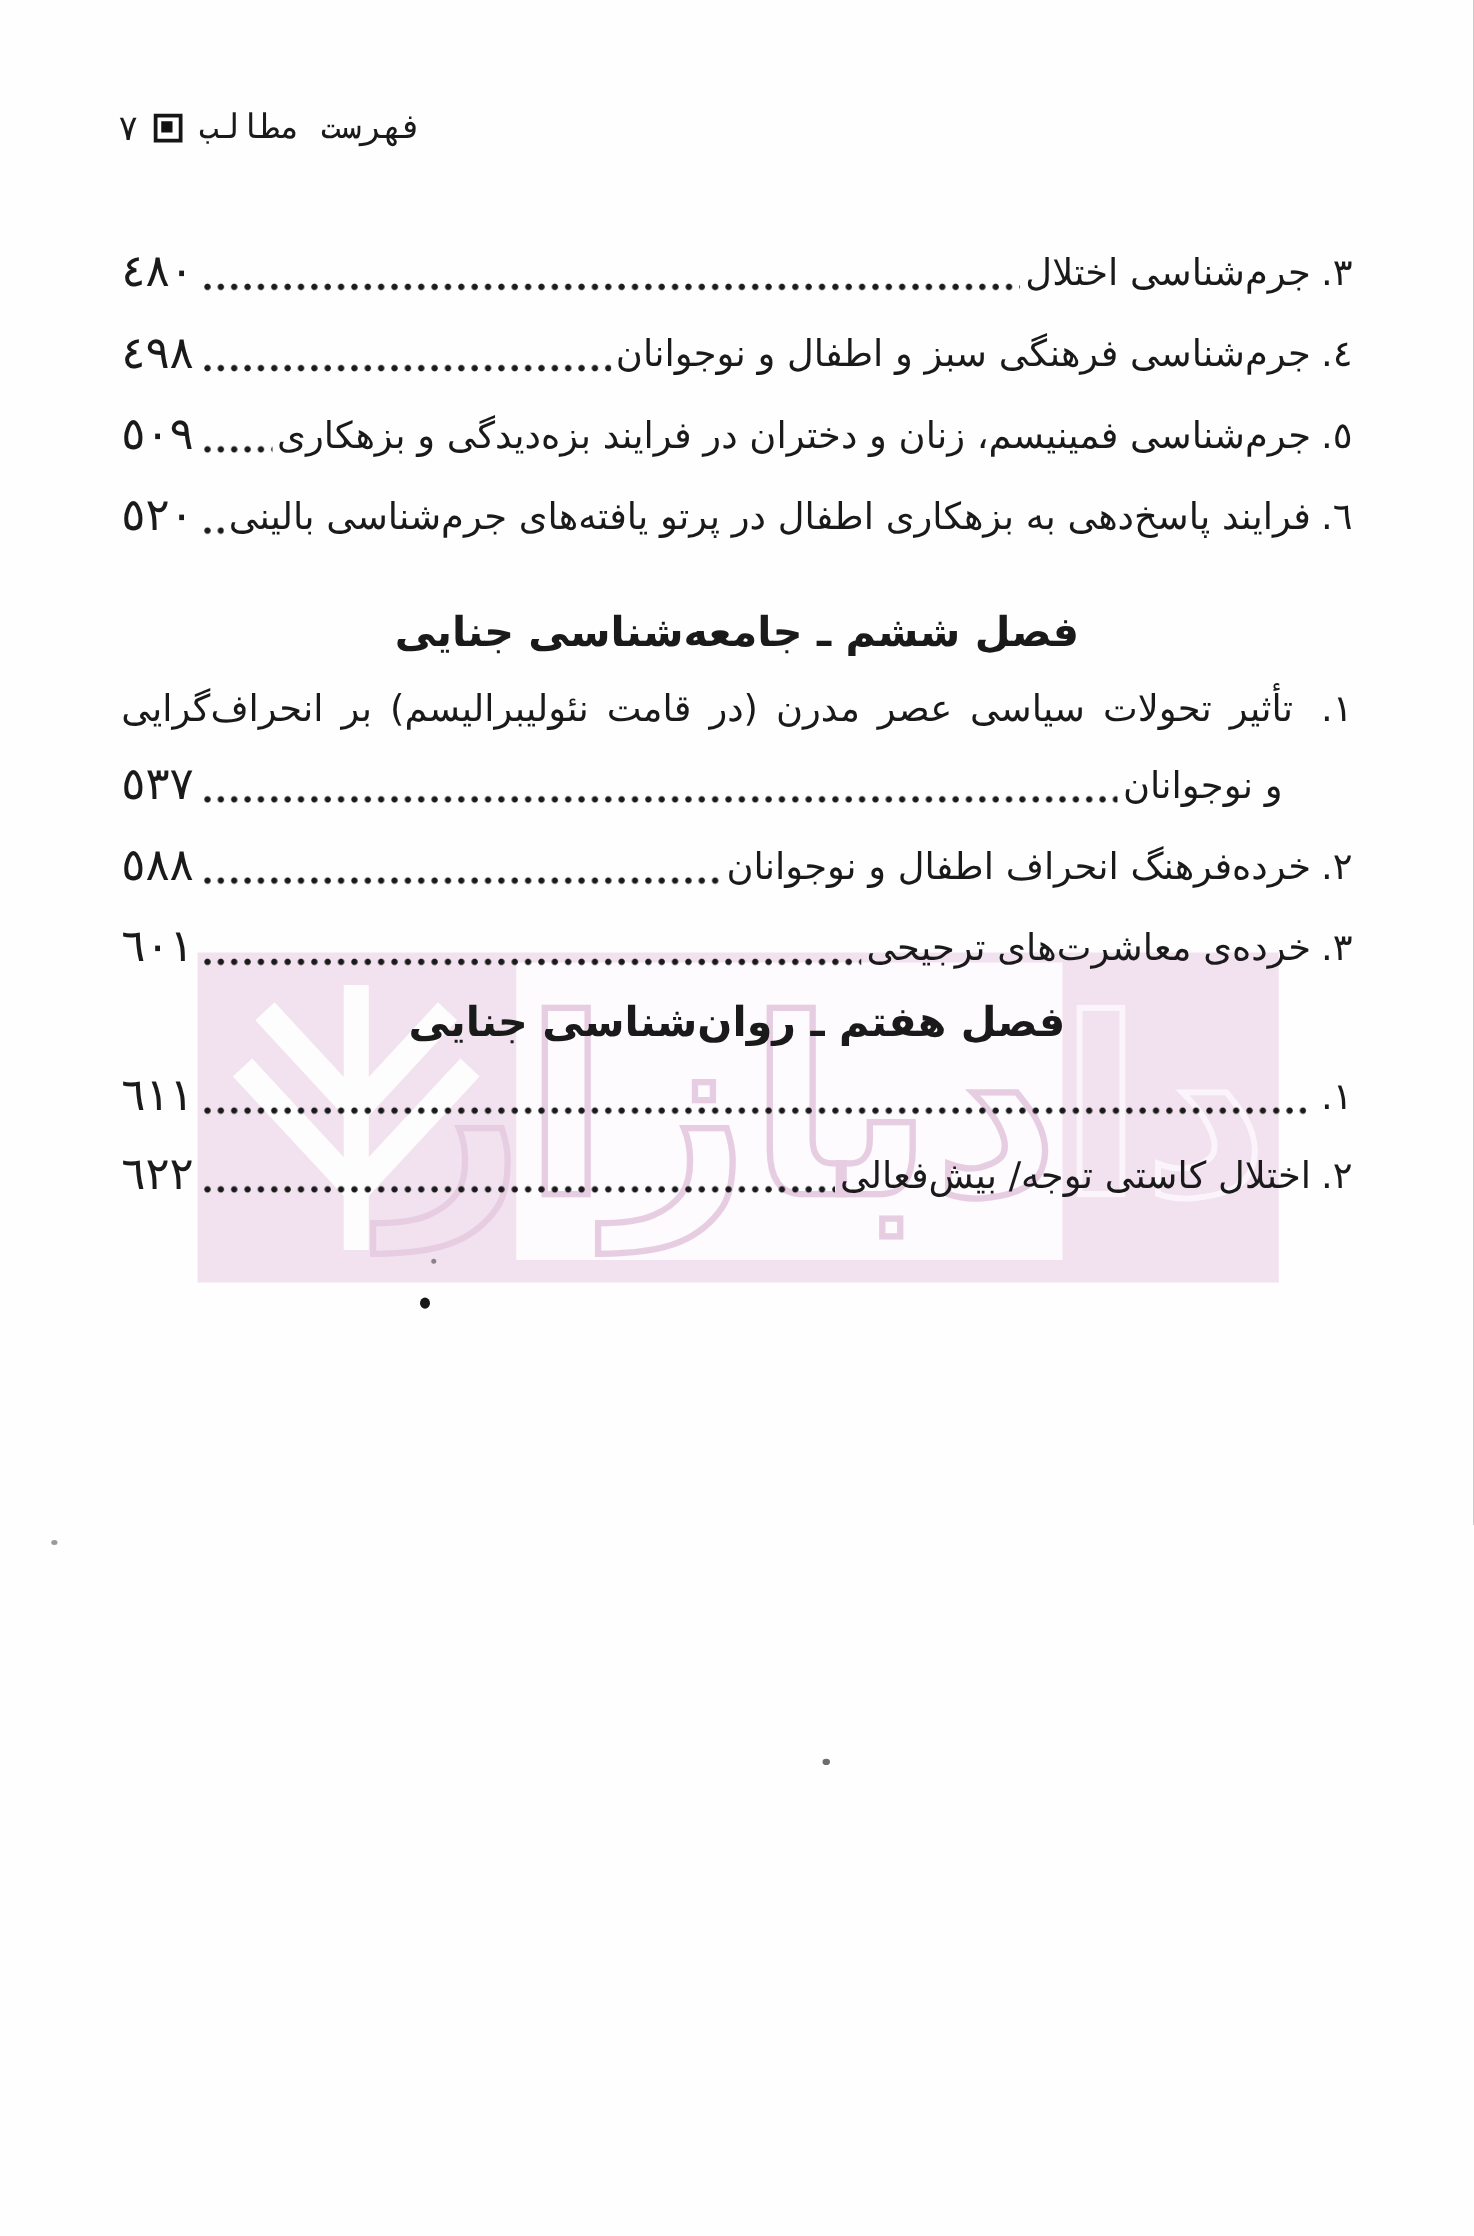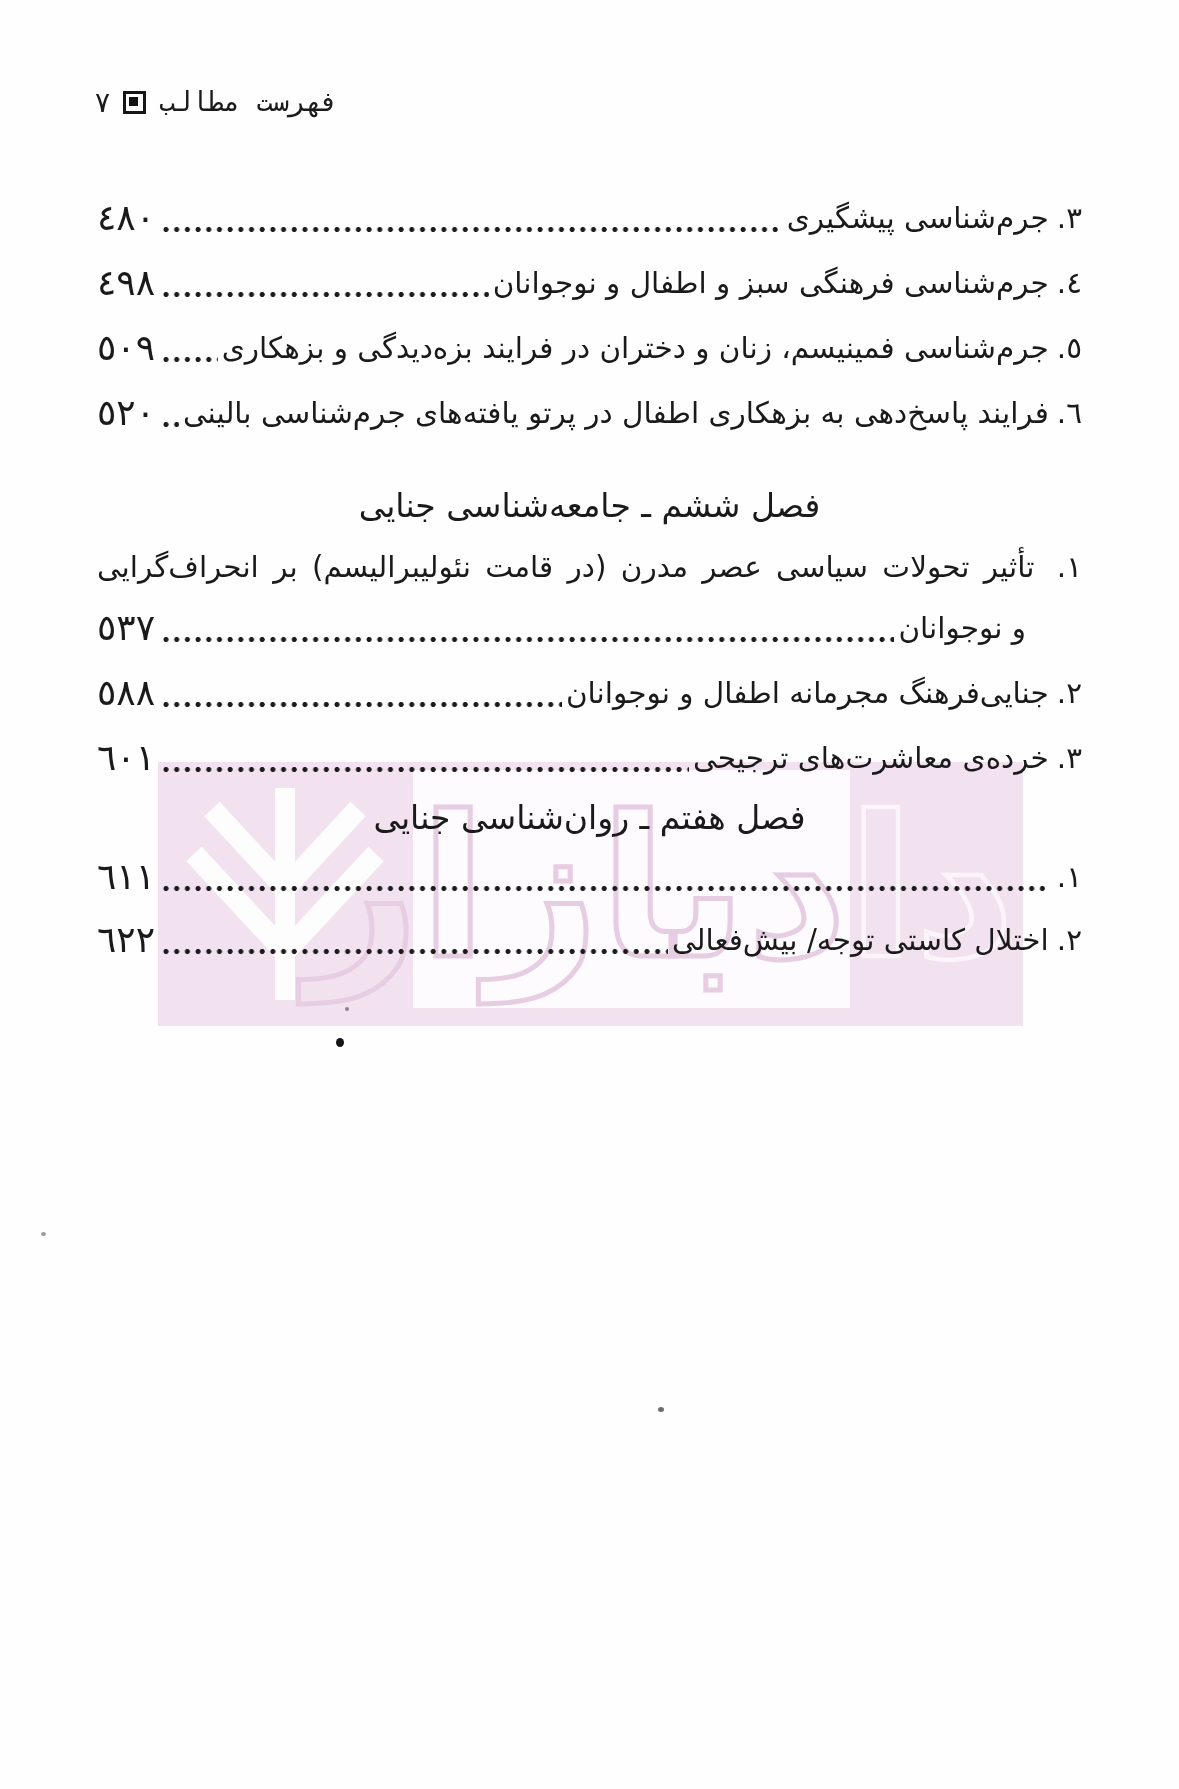--- a/index.html
+++ b/index.html
@@ -70,21 +70,21 @@
   .dot-leader{
     flex:1;height:9px;margin:0 4px;align-self:center;position:relative;top:12px;
     background-image:radial-gradient(circle at 5px 4.5px,#1b1b1b 2.15px,rgba(0,0,0,0) 2.9px);
     background-size:10.7px 9px;background-repeat:repeat-x;
     min-width:14px;
   }
   .entry-page{white-space:nowrap;font-size:36px;margin-right:2px;}
 
   .chapter-heading{
     height:70px;display:flex;align-items:center;justify-content:center;
-    font-weight:normal;font-size:33px;
+    font-weight:bold;font-size:33px;
   }
   .entry-first-line{
     height:55px;line-height:55px;
     direction:rtl;text-align:justify;text-align-last:justify;-moz-text-align-last:justify;
     white-space:normal;overflow:hidden;
   }
   
   #toc > *:nth-child(5){margin-top:25px;height:70px;}   
   #toc > *:nth-child(10){height:55px;}                  
   #toc > *:nth-child(11),#toc > *:nth-child(12){height:63px;}
@@ -120,21 +120,21 @@
         <line x1="105" y1="170" x2="14" y2="72"></line>
         <line x1="105" y1="170" x2="196" y2="72"></line>
       </g>
       <rect x="95" y="6" width="20" height="212" fill="#fefdfe"></rect>
     </svg>
   </div>
 
   <div class="toc" id="toc">
       <div class="toc-row">
     <span class="entry-num">٣.</span>
-    <span class="entry-title">جرم‌شناسی پیشگیری</span>
+    <span class="entry-title">جرم‌شناسی اختلال</span>
     <span class="dot-leader"></span>
     <span class="entry-page">٤٨٠</span>
   </div>
       <div class="toc-row">
     <span class="entry-num">٤.</span>
     <span class="entry-title">جرم‌شناسی فرهنگی سبز و اطفال و نوجوانان</span>
     <span class="dot-leader"></span>
     <span class="entry-page">٤٩٨</span>
   </div>
       <div class="toc-row">
@@ -155,21 +155,21 @@
     <span class="entry-title-wrap">تأثیر تحولات سیاسی عصر مدرن (در قامت نئولیبرالیسم) بر انحراف‌گرایی کودکان</span>
   </div>
       <div class="toc-row cont">
 
     <span class="entry-title">و نوجوانان</span>
     <span class="dot-leader"></span>
     <span class="entry-page">٥٣٧</span>
   </div>
       <div class="toc-row">
     <span class="entry-num">٢.</span>
-    <span class="entry-title">جنایی‌فرهنگ مجرمانه اطفال و نوجوانان</span>
+    <span class="entry-title">خرده‌فرهنگ انحراف اطفال و نوجوانان</span>
     <span class="dot-leader"></span>
     <span class="entry-page">٥٨٨</span>
   </div>
       <div class="toc-row">
     <span class="entry-num">٣.</span>
     <span class="entry-title">خرده‌ی معاشرت‌های ترجیحی</span>
     <span class="dot-leader"></span>
     <span class="entry-page">٦٠١</span>
   </div>
       <div class="chapter-heading">فصل هفتم ـ روان‌شناسی جنایی</div>

